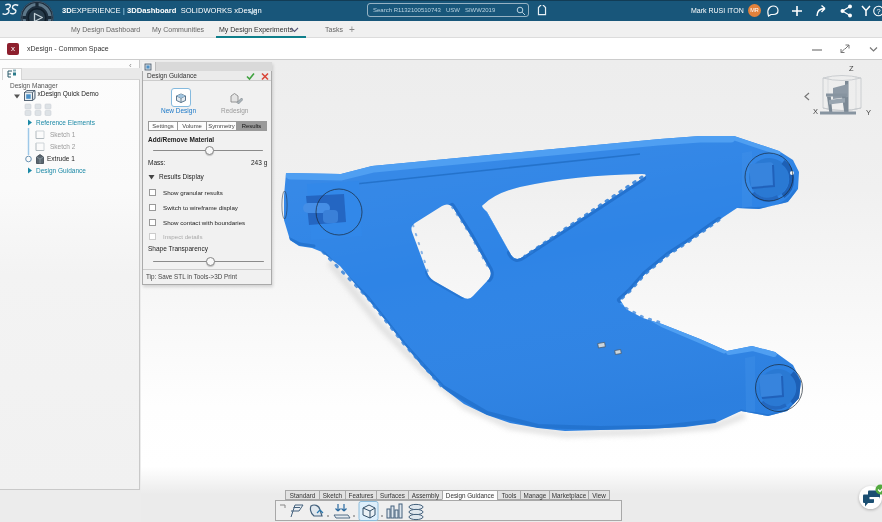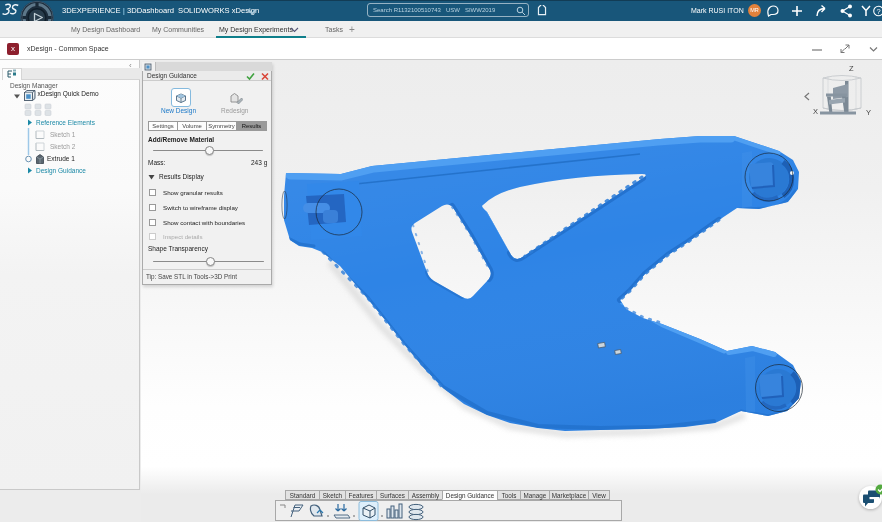--- a/index.html
+++ b/index.html
@@ -3,21 +3,21 @@
 <meta charset="utf-8">
 <style>
   * { margin:0; padding:0; box-sizing:border-box; }
   html,body { width:882px; height:522px; overflow:hidden; font-family:"Liberation Sans", sans-serif; }
   #stage { position:relative; width:882px; height:522px; background:#ececec; }
   .abs { position:absolute; }
 
   
   #topbar { left:0; top:0; width:882px; height:21px; background:#18567a; border-top:1.5px solid #123c55; }
   #title { left:62px; top:0; height:21px; line-height:21px; color:#fff; font-size:7.6px; white-space:nowrap; }
-  #title b { font-weight:normal; }
+  #title b { font-weight:bold; }
   #title .sep { color:#7fb6d4; font-weight:bold; }
   #searchbox { left:367px; top:3px; width:162px; height:14px; border:1px solid rgba(255,255,255,0.55); border-radius:3px; color:#b9d2e0; font-size:6px; line-height:13px; padding-left:5px; white-space:nowrap; overflow:hidden; }
   #sname { left:691px; top:0; height:21px; line-height:21px; color:#fff; font-size:7px; }
   #avatar { left:748px; top:4px; width:13px; height:13px; border-radius:50%; background:#e2813b; color:#fff; font-size:5.5px; text-align:center; line-height:13px; }
 
   
   #tabbar { left:0; top:21px; width:882px; height:17px; background:#f0f0f0; border-bottom:1px solid #dcdcdc; }
   .tab { position:absolute; top:21px; height:17px; line-height:17px; font-size:7px; color:#666; }
   #tab3 { color:#333; }
   #tabline { left:216px; top:36px; width:90px; height:2px; background:#0f7f8b; }

